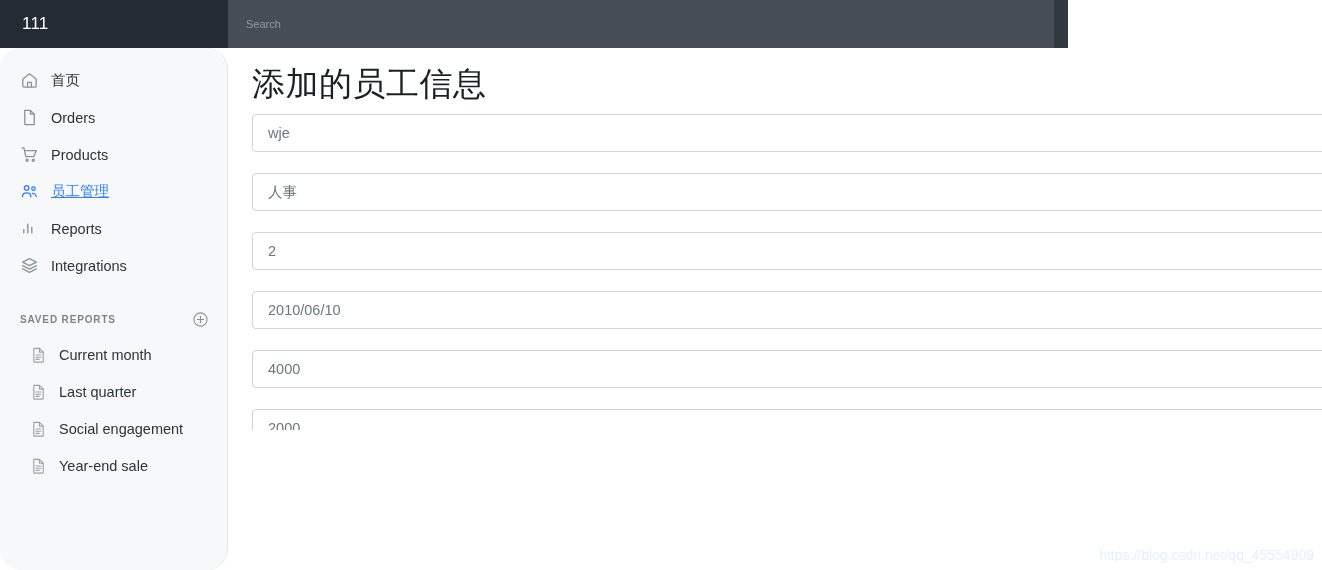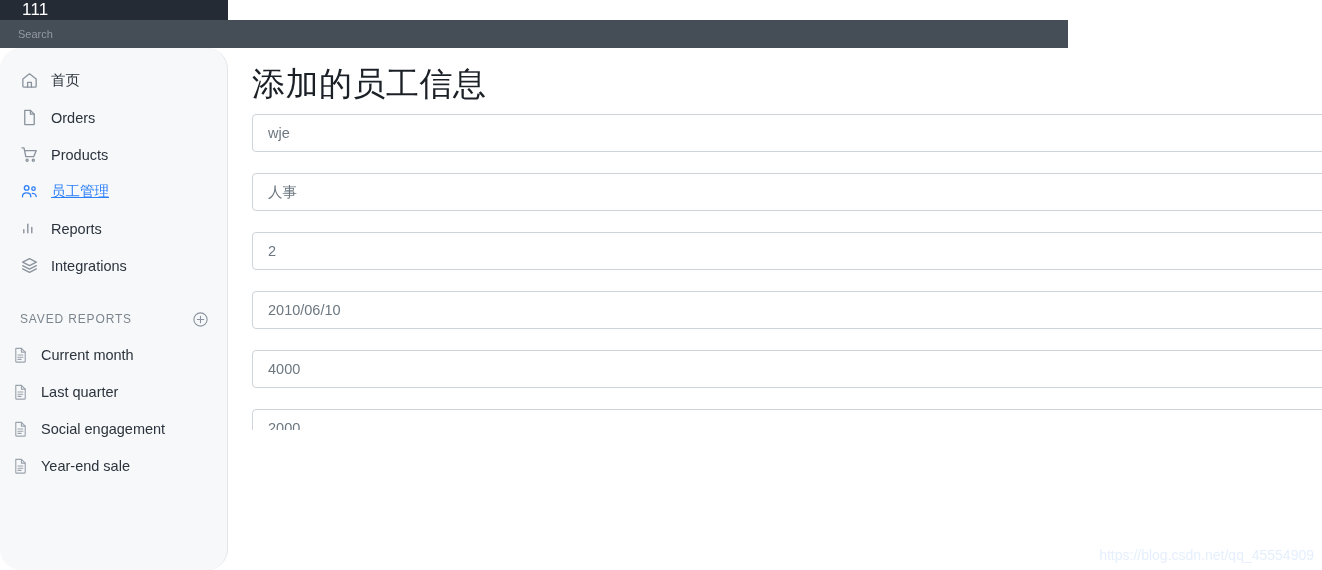--- a/index.html
+++ b/index.html
@@ -20,21 +20,20 @@
   }
 
   
   .topbar {
     position: absolute;
     top: 0; left: 0;
     width: 1068px;
     height: 48px;
     display: flex;
     align-items: stretch;
-    flex-direction: column;
   }
   .logo-block {
     width: 228px;
     background: #252b35;
     display: flex;
     align-items: center;
     padding-left: 22px;
   }
   .logo-text {
     color: #ffffff;
@@ -100,36 +99,36 @@
   
   .section-header {
     display: flex;
     align-items: center;
     justify-content: space-between;
     padding: 0 18px 0 20px;
     height: 34px;
     margin-top: 18px;
   }
   .section-title {
-    font-size: 12px;
+    font-size: 10px;
     letter-spacing: 0.85px;
     color: #7c858e;
-    font-weight: 400;
+    font-weight: 700;
     text-align: right;
   }
   .add-btn {
     width: 17px; height: 17px;
     cursor: pointer;
     display: flex; align-items: center; justify-content: center;
   }
   .report-item {
     display: flex;
     align-items: center;
     height: 37px;
-    padding-left: 12px;
+    padding-left: 30px;
     cursor: pointer;
   }
   .report-icon {
     width: 17px; height: 18px;
     margin-right: 12px;
     flex: 0 0 17px;
     display: flex; align-items: center; justify-content: center;
   }
   .report-label {
     font-size: 14.5px;

